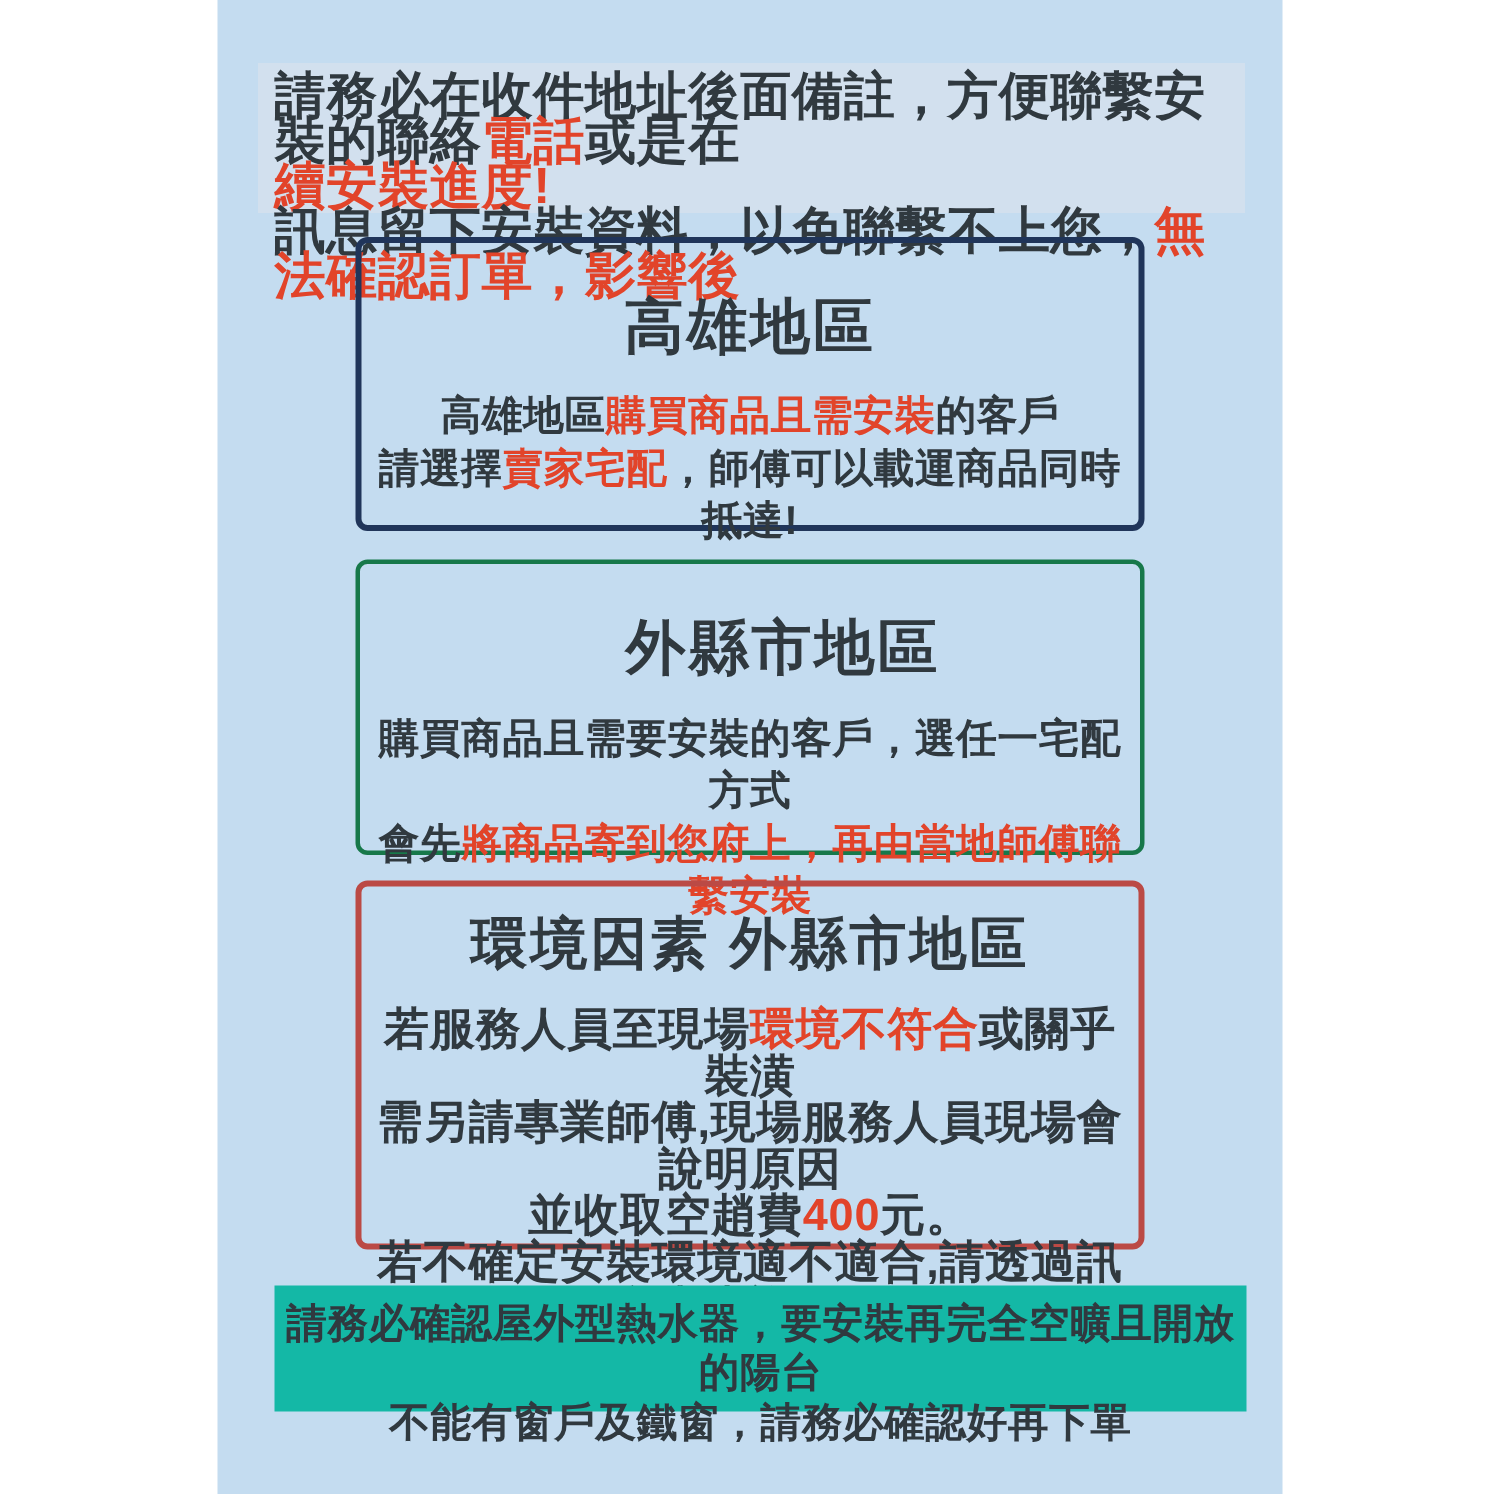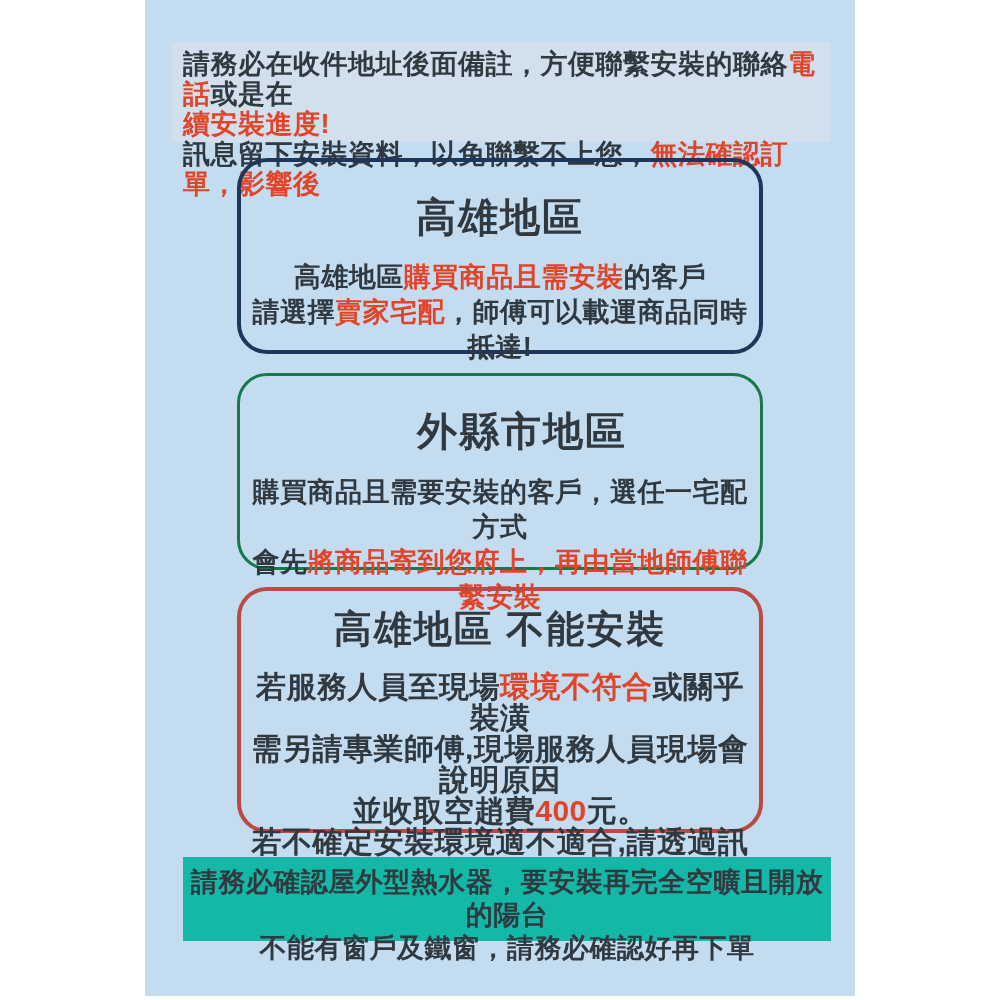--- a/index.html
+++ b/index.html
@@ -22,32 +22,32 @@
     width: 710px; height: 996px;
     background: #c4dcf0;
   }
   
   .top-panel {
     position: absolute;
     left: 27px; top: 42px;
     width: 658px; height: 100px;
     background: #d2e0ee;
     padding: 7px 10px 0 11px;
-    font-size: 27px;
+    font-size: 34px;
     line-height: 30px;
     letter-spacing: 0.5px;
     text-align: left;
   }
   .red { color: #e2442a; }
   
   .info-box {
     position: absolute;
     left: 92px;
     width: 526px;
-    border-radius: 30px;
+    border-radius: 8px;
     text-align: center;
   }
   .box-kaohsiung {
     top: 158px; height: 196px;
     border: 4px solid #20355a;
   }
   .box-counties {
     top: 373px; height: 197px;
     border: 3px solid #17784a;
   }
@@ -105,21 +105,21 @@
 
     <div class="info-box box-counties">
       <div class="box-title">外縣市地區</div>
       <div class="box-body">
         <div>購買商品且需要安裝的客戶，選任一宅配方式</div>
         <div><span>會先</span><span class="red">將商品寄到您府上，再由當地師傅聯繫安裝</span></div>
       </div>
     </div>
 
     <div class="info-box box-environment">
-      <div class="box-title">高雄地區 不能安裝</div>
+      <div class="box-title">環境因素 外縣市地區</div>
       <div class="box-body">
         <div><span>若服務人員至現場</span><span class="red">環境不符合</span><span>或關乎裝潢</span></div>
         <div>需另請專業師傅,現場服務人員現場會說明原因</div>
         <div><span>並收取空趙費</span><span class="red">400</span><span>元。</span></div>
         <div>若不確定安裝環境適不適合,請透過訊息事先詢問。</div>
         <div>再至平台 辦理退貨</div>
       </div>
     </div>
 
     <div class="bottom-panel">

